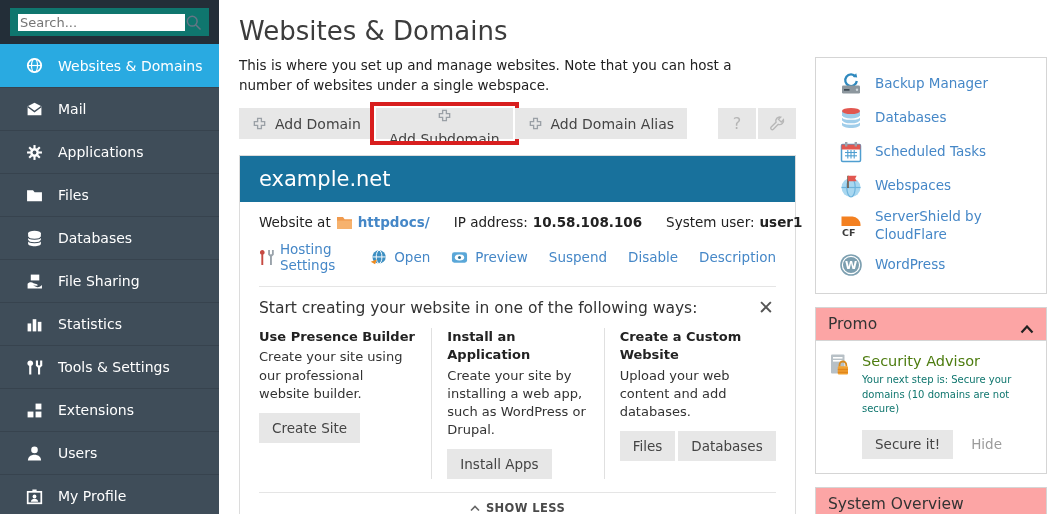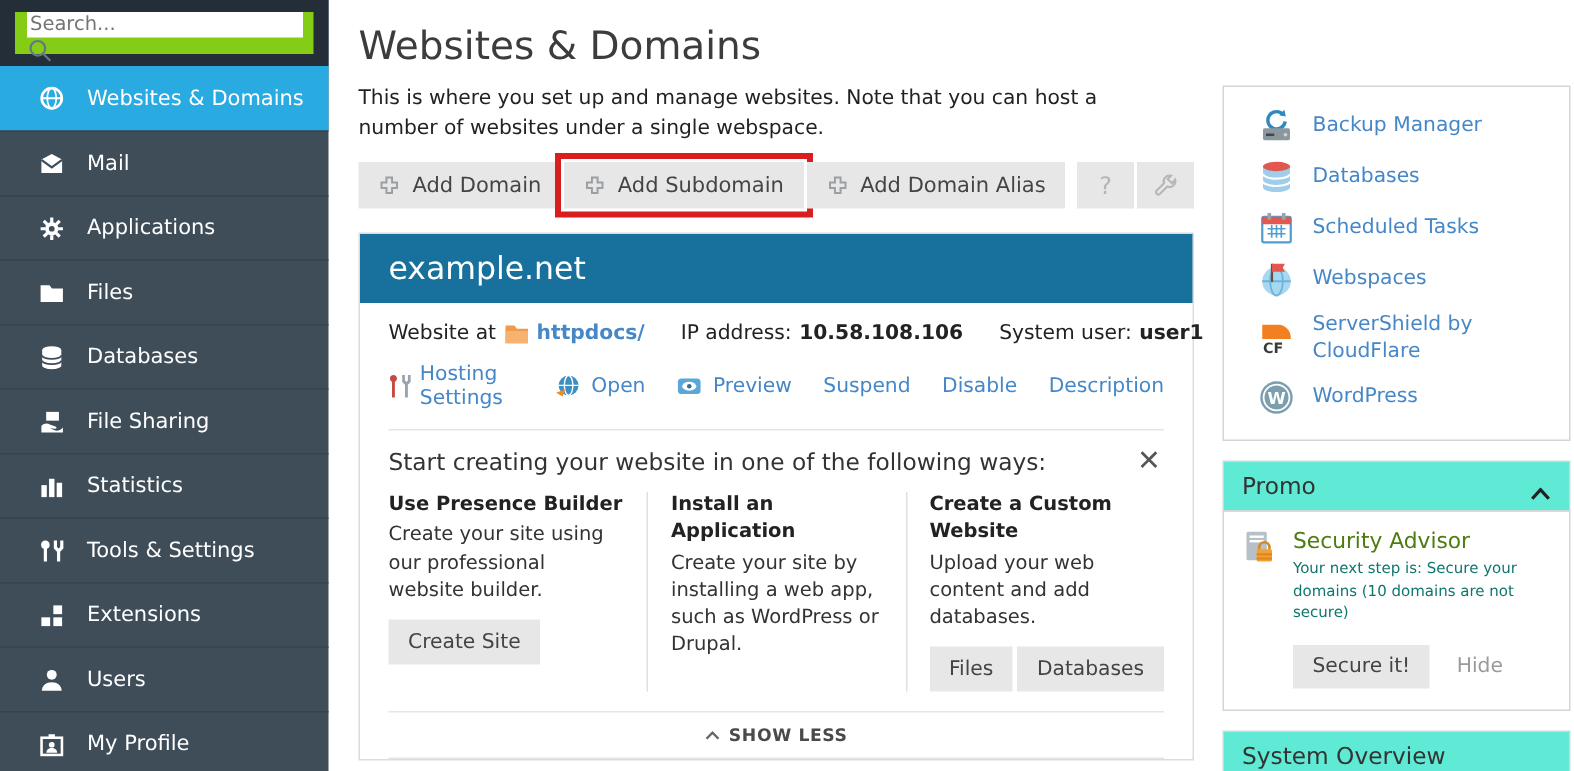--- a/index.html
+++ b/index.html
@@ -6,38 +6,38 @@
   html,body { margin:0; padding:0; }
   body {
     width:1049px; height:514px; overflow:hidden; background:#fff;
     font-family:"DejaVu Sans", sans-serif; color:#222;
   }
   .app { position:relative; width:1049px; height:514px; overflow:hidden; }
 
   
   .sidebar { position:absolute; left:0; top:0; width:219px; height:514px; background:#3f4d59; }
   .search-wrap { background:#232e38; height:44px; padding:8px 10px; }
-  .search-box { background:#84cc16; height:28px; display:flex; padding:0 7px 0 8px;flex-direction:column; }
+  .search-box { background:#0f766e; height:28px; display:flex; align-items:center; padding:0 7px 0 8px; }
   .search-box input { border:0; outline:0; flex:1; min-width:0; font-size:13px; color:#333; font-family:inherit; }
   .search-box .sicon { width:17px; height:17px; flex:0 0 auto; }
   .nav-item { height:43px; display:flex; align-items:center; gap:15px; padding-left:26px;
               color:#fff; font-size:14px; cursor:pointer; border-top:1px solid #37434e; }
   .nav-item.active { background:#29aae1; border-top-color:#29aae1; }
   .nav-icon { width:17px; height:17px; flex:0 0 auto; display:flex; }
   .nav-icon svg { width:17px; height:17px; }
 
   
   .main { position:absolute; left:239px; top:0; width:557px; }
   .page-title { font-size:26px; font-weight:400; color:#3c3c3c; margin:16px 0 0; }
   .page-desc { font-size:13.5px; line-height:1.45; color:#222; margin:10px 0 0; max-width:522px; }
   .toolbar { display:flex; margin-top:13px; }
   .btn { background:#e7e7e7; border:0; color:#444; font-size:14px; font-family:inherit;
          height:31px; padding:0 13px; display:inline-flex; align-items:center; gap:8px; cursor:pointer; white-space:nowrap; }
   .btn-group { display:flex; gap:2px; }
-  .btn.annotated { outline:4px solid #d81e1e; outline-offset:2px; }
+  .btn.annotated { outline:4px solid #d81e1e; outline-offset:2px;flex-direction:column; }
   .toolbar-right { margin-left:auto; display:flex; gap:2px; }
   .icon-btn { width:38px; padding:0; justify-content:center; color:#b5b5b5; font-size:16px; }
   .plus-icon svg { width:15px; height:15px; display:block; }
 
   .domain-card { margin-top:16px; border:1px solid #dcdcdc; }
   .domain-header { background:#18719c; color:#fff; font-size:21px; padding:11px 19px; }
   .domain-body { padding:0 19px; }
   .info-row { display:flex; align-items:center; font-size:13.5px; padding-top:12px; white-space:nowrap; }
   .info-row .gap-lg { margin-left:24px; }
   .info-row b { font-weight:bold; }
@@ -60,21 +60,21 @@
                display:flex; justify-content:center; align-items:center; gap:6px; padding:8px 0;
                font-size:11.5px; font-weight:bold; letter-spacing:.4px; color:#4a4a4a; cursor:pointer; }
 
   
   .rightcol { position:absolute; left:815px; top:57px; width:232px; }
   .panel { border:1px solid #d5d5d5; background:#fff; margin-bottom:13px; }
   .shortcuts { padding:9px 8px 11px 23px; }
   .sc-item { display:flex; align-items:center; gap:12px; padding:5px 0; font-size:13.5px;
              color:#4587c7; cursor:pointer; line-height:1.3; }
   .sc-icon { width:24px; height:24px; flex:0 0 auto; display:flex; }
-  .panel-head { background:#5eead4; border-bottom:1px solid #d5d5d5; padding:7px 12px;
+  .panel-head { background:#fca5a5; border-bottom:1px solid #d5d5d5; padding:7px 12px;
                 font-size:15.5px; color:#333; display:flex; align-items:center; }
   .panel-head .caret { margin-left:auto; width:14px; height:9px; }
   .promo-body { padding:12px 12px 14px; display:flex; gap:10px; }
   .adv-icon { width:24px; height:25px; flex:0 0 auto; }
   .adv-title { font-size:14.5px; color:#4d7c0f; margin-bottom:4px; }
   .adv-text { font-size:10px; color:#0f766e; line-height:1.45; }
   .adv-actions { display:flex; align-items:center; margin-top:13px; }
   .adv-actions .btn { height:29px; font-size:13.5px; }
   .hide-link { color:#9b9b9b; font-size:13.5px; margin-left:18px; cursor:pointer; }
   .stub { height:60px; overflow:hidden; }
@@ -331,20 +331,23 @@
             <div class="gs-col">
               <h3>Use Presence Builder</h3>
               <div>Create your site using our professional website builder.</div>
               <div class="gs-btnrow">
                 <button class="btn">Create Site</button>
               </div>
             </div>
             <div class="gs-col">
               <h3>Install an Application</h3>
               <div>Create your site by installing a web app, such as WordPress or Drupal.</div>
+              <div class="gs-btnrow">
+                <button class="btn">Install Apps</button>
+              </div>
             </div>
             <div class="gs-col">
               <h3>Create a Custom Website</h3>
               <div>Upload your web content and add databases.</div>
               <div class="gs-btnrow">
                 <button class="btn">Files</button>
                 <button class="btn">Databases</button>
               </div>
             </div>
           </div>

